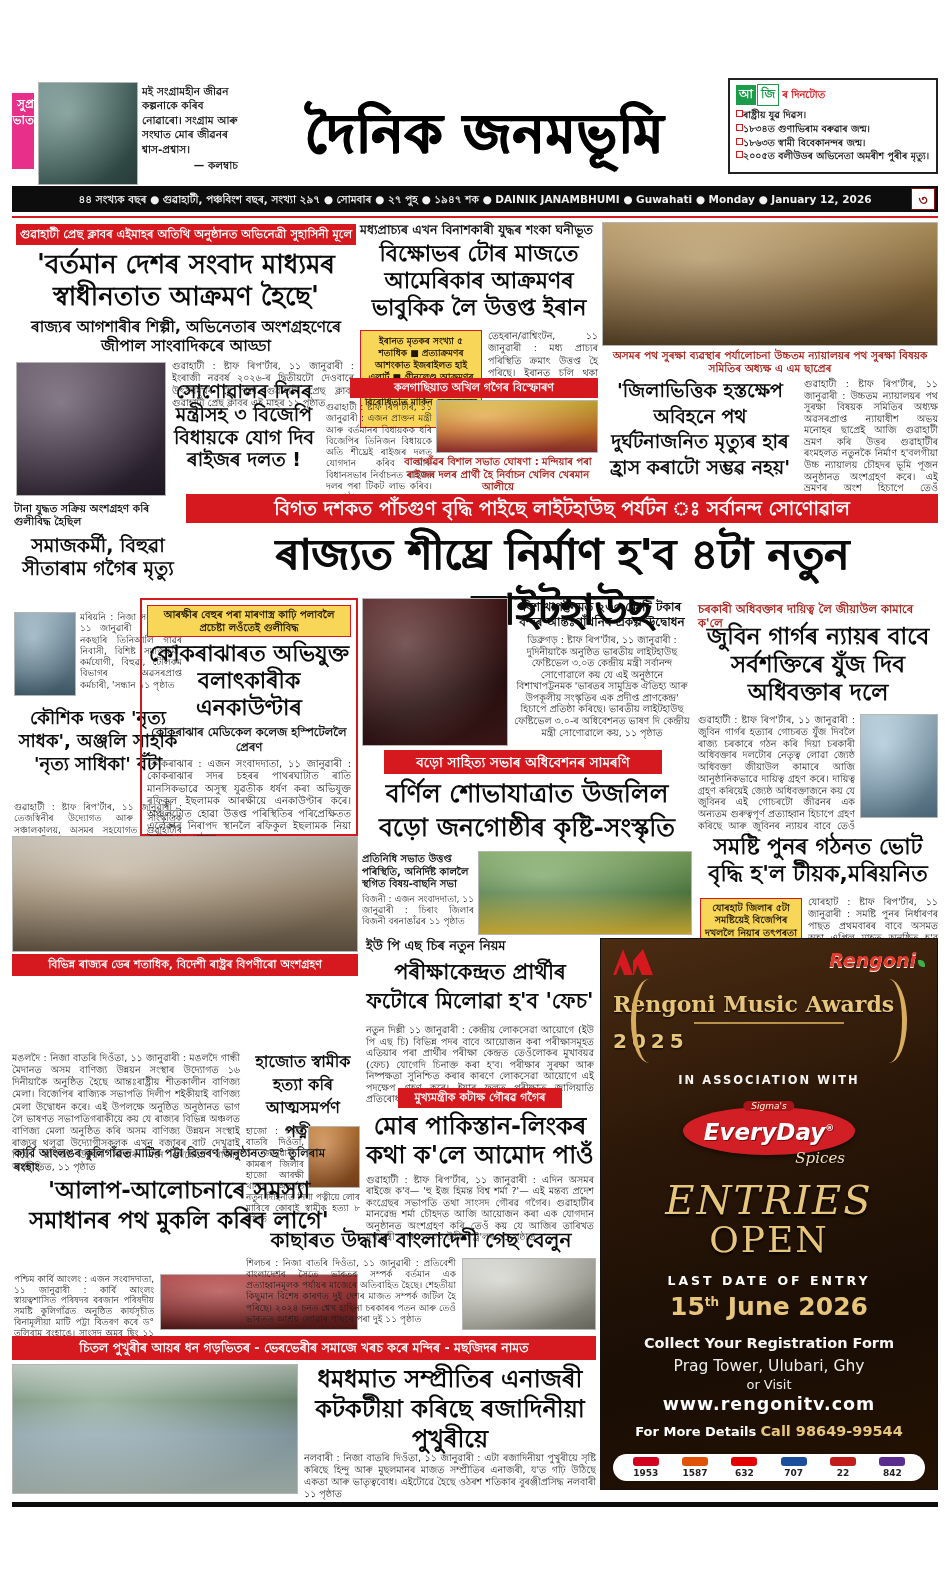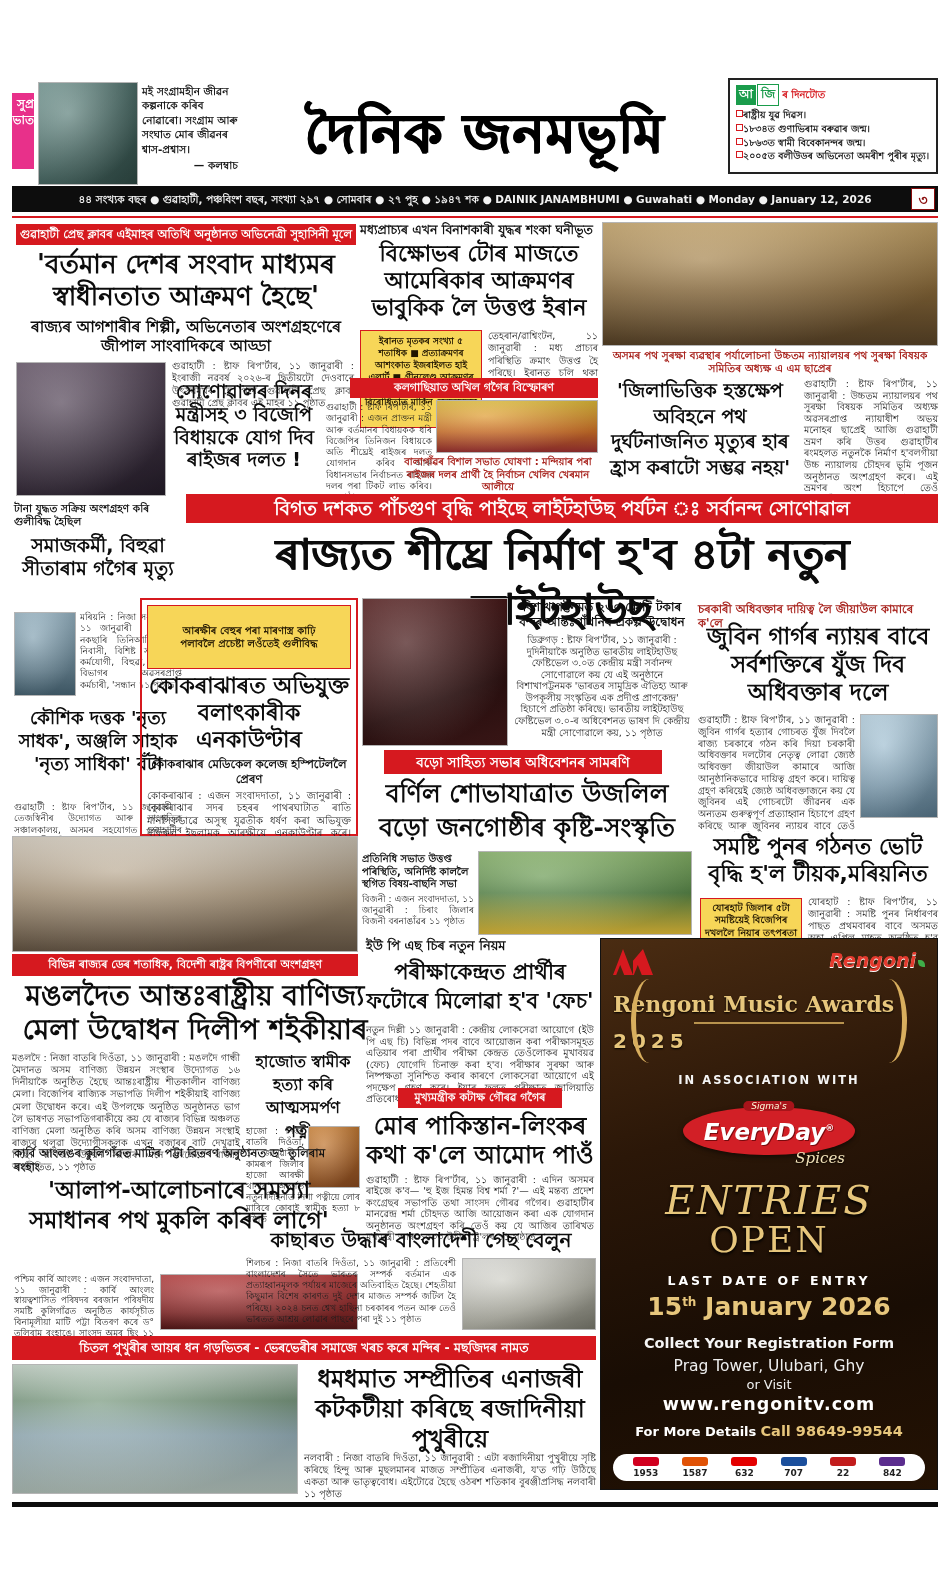--- a/index.html
+++ b/index.html
@@ -118,21 +118,21 @@
   <div class="photo" style="left:14px;top:612px;width:62px;height:84px;background:linear-gradient(180deg,#9ab8c8,#6a8898 70%,#4a6878)">
     <div class="pht-shine"></div>
   </div>
   <div class="abs btxt" style="left:80px;top:612px;width:102px;font-size:9px;line-height:1.25">মৰিয়নি : নিজা সংবাদদাতা, ১১ জানুৱাৰী : মৰিয়নিৰ নকছাৰি তিনিআলি গাঁৱৰ নিবাসী, বিশিষ্ট সমাজকৰ্মী, কৰ্মযোগী, বিহুৱা, টেলিকম বিভাগৰ অৱসৰপ্ৰাপ্ত কৰ্মচাৰী, 'সন্ধান ১১ পৃষ্ঠাত</div>
   <div class="abs hl" style="left:14px;top:706px;width:168px;font-size:18px;line-height:1.28">কৌশিক দত্তক 'নৃত্য সাধক', অঞ্জলি সাহাক 'নৃত্য সাধিকা' বঁটা</div>
   <div class="abs btxt" style="left:14px;top:802px;width:168px;font-size:9px;line-height:1.25">গুৱাহাটী : ষ্টাফ ৰিপ'ৰ্টাৰ, ১১ জানুৱাৰী : তেজস্বিনীৰ উদ্যোগত আৰু সাংস্কৃতিক সঞ্চালকালয়, অসমৰ সহযোগত গুৱাহাটীৰ পাঞ্জাবাৰীৰ শিল্পগ্ৰাম প্ৰেক্ষাগৃহত আজি বিয়লি ১১ পৃষ্ঠাত</div>
 
   <div class="abs hl" style="left:186px;top:528px;width:752px;font-size:42px;line-height:1.3;text-shadow:1px 0 #000">ৰাজ্যত শীঘ্ৰে নিৰ্মাণ হ'ব ৪টা নতুন লাইটহাউছ</div>
 
   <div class="abs" style="left:140px;top:598px;width:218px;height:238px;border:2px solid #d6191f;padding:5px">
-    <div class="ybox" style="font-size:10px;line-height:1.3;padding:18px">আৰক্ষীৰ বেহুৰ পৰা মাৰণাস্ত্ৰ কাঢ়ি পলাবলৈ প্ৰচেষ্টা লওঁতেই গুলীবিদ্ধ</div>
+    <div class="ybox" style="font-size:10px;line-height:1.3;padding:2px">আৰক্ষীৰ বেহুৰ পৰা মাৰণাস্ত্ৰ কাঢ়ি পলাবলৈ প্ৰচেষ্টা লওঁতেই গুলীবিদ্ধ</div>
     <div class="hl" style="font-size:22px;margin-top:4px">কোকৰাঝাৰত অভিযুক্ত বলাৎকাৰীক এনকাউণ্টাৰ</div>
     <div class="hl" style="font-size:11.5px;margin-top:4px">কোকৰাঝাৰ মেডিকেল কলেজ হস্পিটেললৈ প্ৰেৰণ</div>
     <div class="btxt" style="font-size:10px;margin-top:4px;line-height:1.25">কোকৰাঝাৰ : এজন সংবাদদাতা, ১১ জানুৱাৰী : কোকৰাঝাৰ সদৰ চহৰৰ পাথৰঘাটাত ৰাতি মানসিকভাৱে অসুস্থ যুৱতীক ধৰ্ষণ কৰা অভিযুক্ত ৰফিকুল ইছলামক আৰক্ষীয়ে এনকাউণ্টাৰ কৰে। অঞ্চলটোত হোৱা উত্তপ্ত পৰিস্থিতিৰ পৰিপ্ৰেক্ষিতত এলেকাৰ নিৰাপদ স্থানলৈ ৰফিকুল ইছলামক নিয়া হৈছিল ১১ পৃষ্ঠাত</div>
   </div>
 
   <div class="photo" style="left:362px;top:598px;width:146px;height:148px;background:linear-gradient(160deg,#5a1f1f,#2e1111 65%,#451a1a)">
     <div class="pht-shine"></div>
   </div>
   <div class="abs hl" style="left:512px;top:600px;width:180px;font-size:12px">বিশাখাপট্টনমত ২৩০ কোটি টকাৰ বন্দৰ আন্তঃগাঁথনিৰ প্ৰকল্প উদ্বোধন</div>
   <div class="abs btxt" style="left:512px;top:634px;width:180px;font-size:9.5px;line-height:1.22;text-align:center">ডিব্ৰুগড় : ষ্টাফ ৰিপ'ৰ্টাৰ, ১১ জানুৱাৰী : দুদিনীয়াকৈ অনুষ্ঠিত ভাৰতীয় লাইটহাউছ ফেষ্টিভেল ৩.০ত কেন্দ্ৰীয় মন্ত্ৰী সৰ্বানন্দ সোণোৱালে কয় যে এই অনুষ্ঠানে বিশাখাপট্টনমক 'ভাৰতৰ সামুদ্ৰিক ঐতিহ্য আৰু উপকূলীয় সংস্কৃতিৰ এক প্ৰদীপ্ত প্ৰাণকেন্দ্ৰ' হিচাপে প্ৰতিষ্ঠা কৰিছে। ভাৰতীয় লাইটহাউছ ফেষ্টিভেল ৩.০-ৰ অধিবেশনত ভাষণ দি কেন্দ্ৰীয় মন্ত্ৰী সোণোৱালে কয়, ১১ পৃষ্ঠাত</div>
@@ -157,21 +157,20 @@
   </div>
 
   <div class="abs hl" style="left:698px;top:834px;width:240px;font-size:22px">সমষ্টি পুনৰ গঠনত ভোট বৃদ্ধি হ'ল টীয়ক,মৰিয়নিত</div>
   <div class="abs ybox" style="left:700px;top:898px;width:102px;height:62px;font-size:9.5px;line-height:1.3;padding:3px">যোৰহাট জিলাৰ ৫টা সমষ্টিয়েই বিজেপিৰ দখললৈ নিয়াৰ তৎপৰতা</div>
   <div class="abs btxt" style="left:808px;top:896px;width:130px;font-size:9.5px;line-height:1.25">যোৰহাট : ষ্টাফ ৰিপ'ৰ্টাৰ, ১১ জানুৱাৰী : সমষ্টি পুনৰ নিৰ্ধাৰণৰ পাছত প্ৰথমবাৰৰ বাবে অসমত অহা এপ্ৰিল মাহত অনুষ্ঠিত হ'ব লগা বিধানসভাৰ ১ পৃষ্ঠাত</div>
 
   <div class="photo" style="left:12px;top:836px;width:346px;height:116px;background:linear-gradient(180deg,#d8cfc0,#a89478 50%,#6a5a48)">
     <div class="pht-shine"></div>
   </div>
   <div class="abs rstrip" style="left:12px;top:954px;width:346px;height:22px;font-size:11px;line-height:22px">বিভিন্ন ৰাজ্যৰ ডেৰ শতাধিক, বিদেশী ৰাষ্ট্ৰৰ বিপণীৰো অংশগ্ৰহণ</div>
-  <div class="abs hl" style="left:12px;top:979px;width:366px;font-size:28px">মঙলদৈত আন্তঃৰাষ্ট্ৰীয় বাণিজ্য মেলা উদ্বোধন দিলীপ শইকীয়াৰ</div>
   <div class="abs btxt" style="left:12px;top:1052px;width:228px;font-size:9.5px;line-height:1.28">মঙলদৈ : নিজা বাতৰি দিওঁতা, ১১ জানুৱাৰী : মঙলদৈ গান্ধী মৈদানত অসম বাণিজ্য উন্নয়ন সংস্থাৰ উদ্যোগত ১৬ দিনীয়াকৈ অনুষ্ঠিত হৈছে আন্তঃৰাষ্ট্ৰীয় শীতকালীন বাণিজ্য মেলা। বিজেপিৰ ৰাজ্যিক সভাপতি দিলীপ শইকীয়াই বাণিজ্য মেলা উদ্বোধন কৰে। এই উপলক্ষে অনুষ্ঠিত অনুষ্ঠানত ভাগ লৈ ভাষণত সভাপতিগৰাকীয়ে কয় যে ৰাজ্যৰ বিভিন্ন অঞ্চলত বাণিজ্য মেলা অনুষ্ঠিত কৰি অসম বাণিজ্য উন্নয়ন সংস্থাই ৰাজ্যৰ থলুৱা উদ্যোগীসকলক এখন বজাৰৰ বাট দেখুৱাই দিছে। বাণিজ্য উন্নয়ন সংস্থাৰ এনে পদক্ষেপে ৰাজ্যৰ অৰ্থনীতিত, ১১ পৃষ্ঠাত</div>
 
   <div class="abs hl" style="left:246px;top:1050px;width:114px;font-size:16px;line-height:1.45">হাজোত স্বামীক হত্যা কৰি আত্মসমৰ্পণ পত্নীৰ</div>
   <div class="abs" style="left:246px;top:1126px;width:114px;height:96px;overflow:hidden">
     <div class="photo" style="position:relative;float:right;margin:0 0 2px 4px;width:52px;height:62px;background:linear-gradient(160deg,#d88a3a,#8a4a1f)">
       <div class="pht-shine"></div>
     </div>
     <div class="btxt" style="font-size:8.8px;line-height:1.25">হাজো : নিজা বাতৰি দিওঁতা, ১১ জানুৱাৰী : কামৰূপ জিলাৰ হাজো আৰক্ষী থানাৰ অন্তৰ্গত নতুন দিহিনাত নিশা পত্নীয়ে লোৰ মাৰিৰে কোবাই স্বামীক হত্যা ৮ পৃষ্ঠাত</div>
   </div>
 
@@ -232,21 +231,21 @@
       <div class="adserif" style="position:absolute;bottom:-2px;right:10px;color:#f2e2b8;font-style:italic;font-size:15px;text-shadow:0 1px 2px #000">Spices</div>
     </div>
 
     <div class="adserif gold" style="margin-top:14px;text-align:center;line-height:1.05;text-shadow:0 2px 3px #000">
       <div style="font-size:40px;font-style:italic;letter-spacing:2px">ENTRIES</div>
       <div style="font-size:36px;letter-spacing:2px">OPEN</div>
     </div>
 
     <div style="margin-top:14px;font-size:12.5px;font-weight:bold;letter-spacing:3px;color:#fff">LAST DATE OF ENTRY</div>
     <div class="gold" style="margin-top:4px;font-size:25px;font-weight:bold">
-      <span>15</span><span style="font-size:12px;vertical-align:super">th</span><span> January 2026</span>
+      <span>15</span><span style="font-size:12px;vertical-align:super">th</span><span> June 2026</span>
     </div>
 
     <div style="margin-top:14px;font-size:14.5px;font-weight:bold;color:#f6f6f6">Collect Your Registration Form</div>
     <div style="margin-top:6px;font-size:15.5px;color:#eee">Prag Tower, Ulubari, Ghy</div>
     <div style="margin-top:2px;font-size:13px;color:#eee">or Visit</div>
     <div style="margin-top:2px;font-size:17.5px;font-weight:bold;color:#fff;letter-spacing:1px">www.rengonitv.com</div>
 
     <div style="margin-top:9px;font-size:13px">
       <span style="color:#fff;font-weight:bold">For More Details</span>
       <span class="gold" style="font-weight:bold;font-size:14.5px">Call 98649-99544</span>

